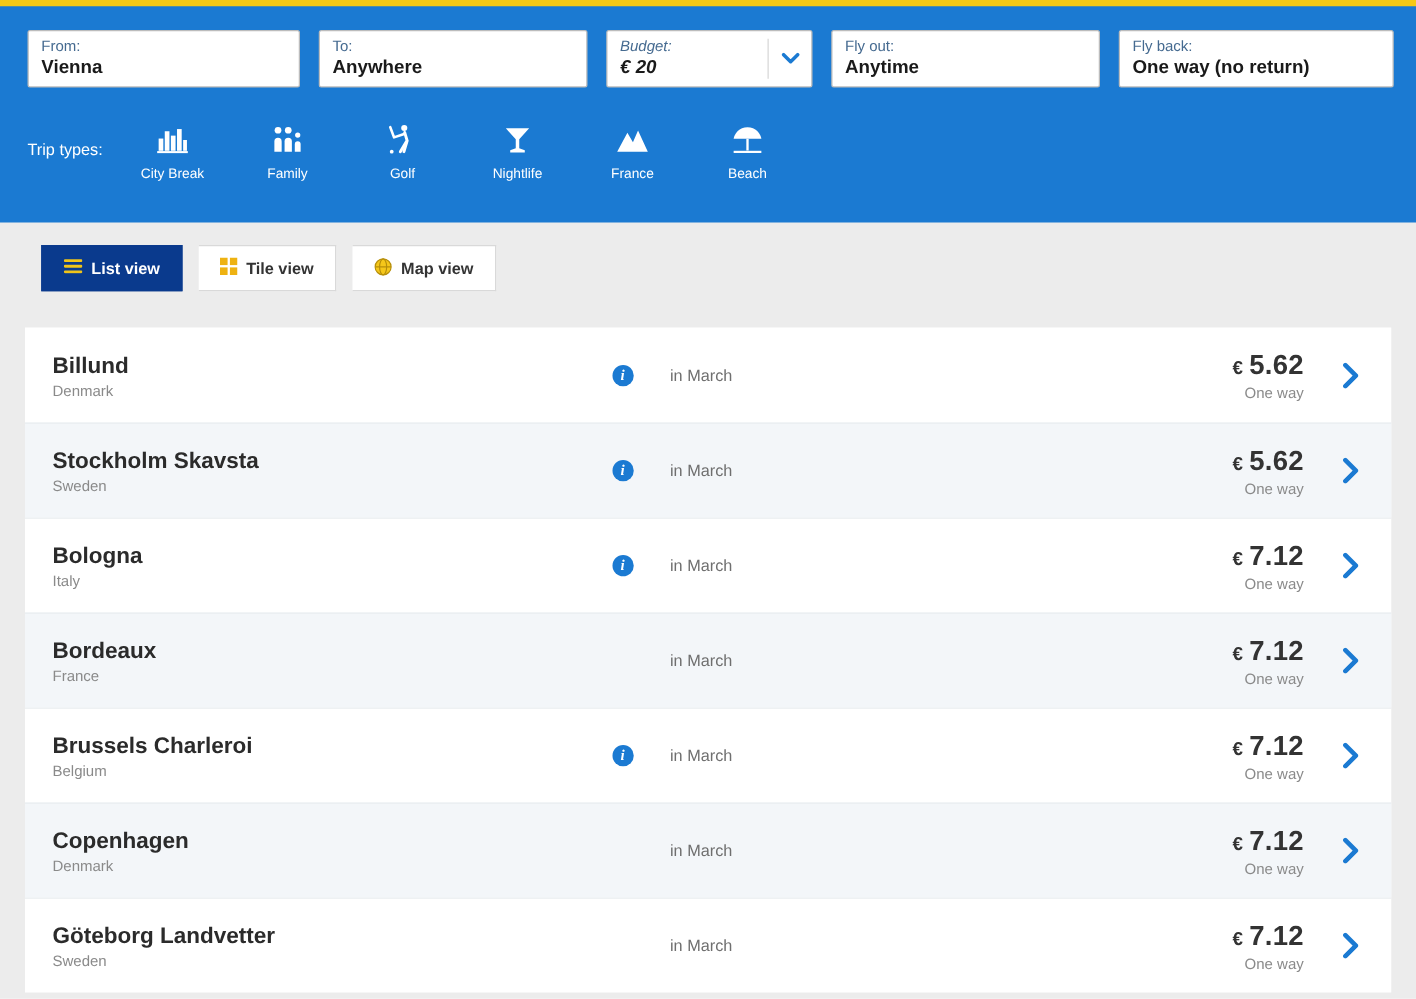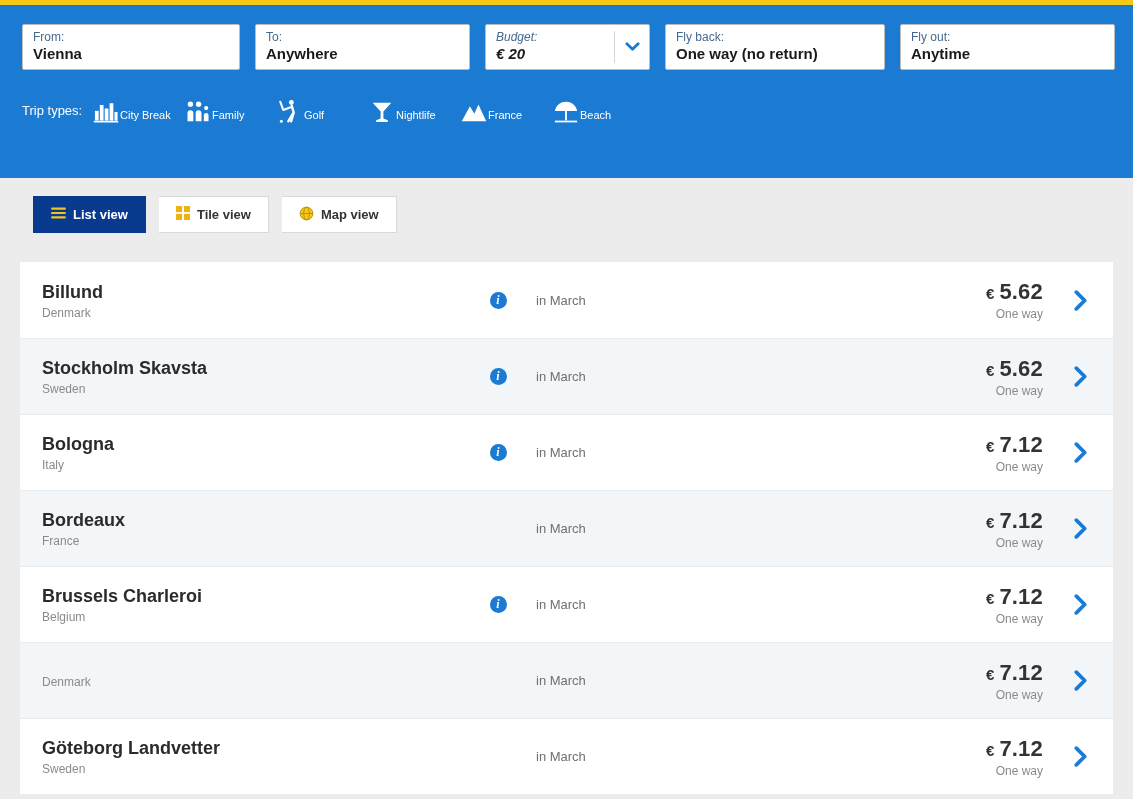--- a/index.html
+++ b/index.html
@@ -37,21 +37,21 @@
   .w-flyout { width: 215px; }
   .w-flyback { width: 220px; }
   .budget-main { flex: 1; padding: 5px 10px; display: flex; flex-direction: column; justify-content: center; }
   .budget-divider { width: 1px; background: #d7d7d7; margin: 6px 0; }
   .budget-chevron { width: 34px; display: flex; align-items: center; justify-content: center; cursor: pointer; }
 
   .trip-row { display: flex; align-items: center; margin-top: 24px; }
   .trip-label { color: #fff; font-size: 13px; width: 70px; }
   .trip-items { display: flex; }
   .trip-item {
-    width: 92px; display: flex; flex-direction: row; align-items: center;
+    width: 92px; display: flex; flex-direction: column; align-items: center;
     cursor: pointer; padding-top: 2px;
   }
   .trip-item .t-icon { height: 30px; display: flex; align-items: flex-end; justify-content: center; }
   .trip-item .t-label { color: #fff; font-size: 11px; margin-top: 7px; white-space: nowrap; }
 
   
   .tabs { display: inline-flex; margin: 18px 0 0 20px; }
   .tab {
     height: 37px; display: flex; align-items: center; gap: 7px;
     padding: 0 17px; background: #fff; border: 1px solid #d9d9d9;
@@ -111,28 +111,28 @@
         <span class="f-value">€ 20</span>
       </div>
       <div class="budget-divider"></div>
       <div class="budget-chevron">
         <svg width="15" height="10" viewBox="0 0 16 10">
             <polyline points="2,1.5 8,7.5 14,1.5" fill="none" stroke="#1b7ad2" stroke-width="3" stroke-linecap="round" stroke-linejoin="round"></polyline>
           </svg>
       </div>
     </div>
 
+    <div class="field w-flyout">
+      <span class="f-label">Fly out:</span>
+      <span class="f-value">Anytime</span>
+    </div>
+
     <div class="field w-flyback">
       <span class="f-label">Fly back:</span>
       <span class="f-value">One way (no return)</span>
-    </div>
-
-    <div class="field w-flyout">
-      <span class="f-label">Fly out:</span>
-      <span class="f-value">Anytime</span>
     </div>
   </div>
 
   <div class="trip-row">
     <span class="trip-label">Trip types:</span>
     <div class="trip-items">
 
       <div class="trip-item">
         <span class="t-icon">
           <svg width="28" height="28" viewBox="0 0 24 24" fill="#fff">
@@ -353,20 +353,21 @@
     </div>
     <div class="r-go">
       <svg width="13" height="21" viewBox="0 0 12 20">
           <polyline points="2,2 10,10 2,18" fill="none" stroke="#1b7ad2" stroke-width="3.5" stroke-linecap="round" stroke-linejoin="round"></polyline>
         </svg>
     </div>
   </div>
 
   <div class="result-row">
     <div class="r-dest">
+      <div class="r-city">Copenhagen</div>
       <div class="r-country">Denmark</div>
     </div>
     <div class="r-info"></div>
     <div class="r-when">in March</div>
     <div class="r-price">
       <div class="p-top">
         <span class="p-cur">€</span>
         <span class="p-val">7.12</span>
       </div>
       <div class="p-fare">One way</div>

